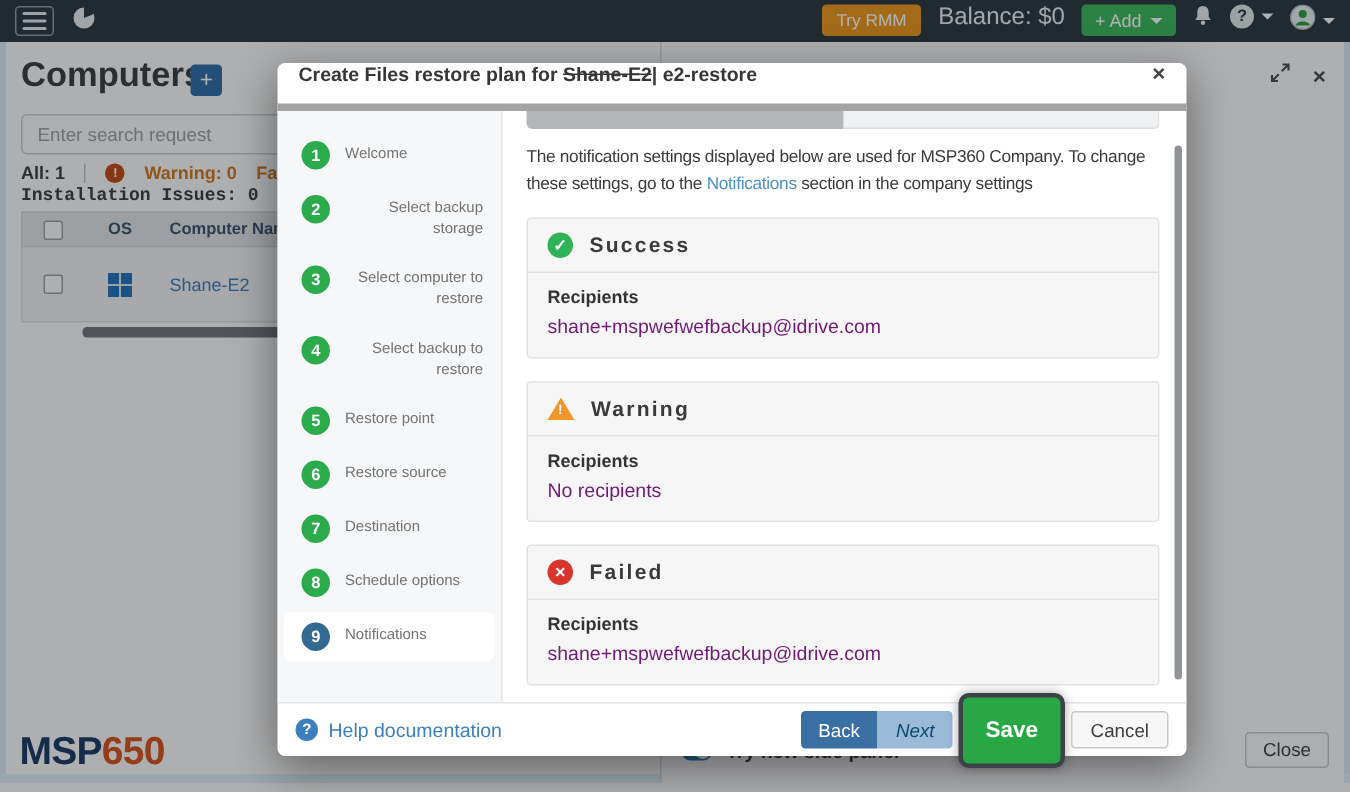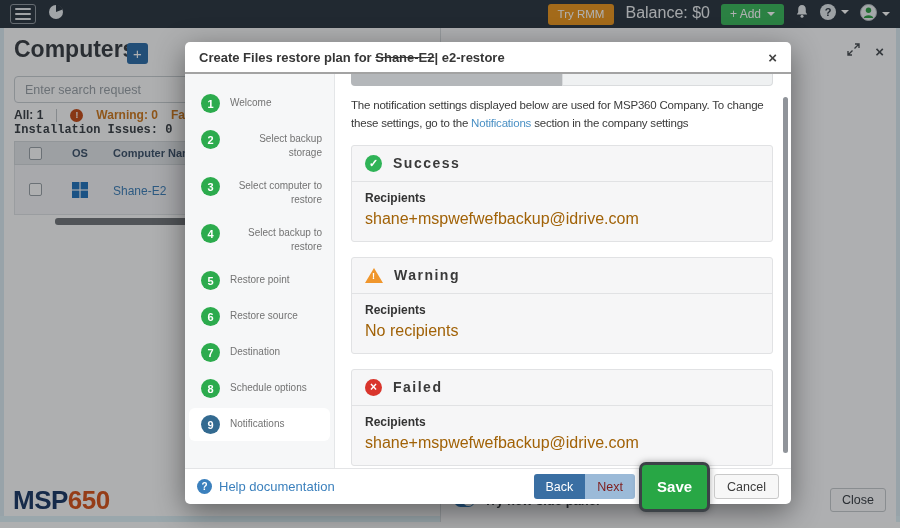--- a/index.html
+++ b/index.html
@@ -68,22 +68,22 @@
     background:#fff; color:#3178b5; font-size:7px; font-weight:bold; display:flex; align-items:center; justify-content:center; }
   .sp-toggle-label { margin-left:9px; font-size:13px; font-weight:bold; color:#3a3f44; }
   .btn-close-panel { margin-left:auto; height:24px; padding:0 11px; background:#fbfbfc;
     border:1px solid #c6cacd; border-radius:3px; font-size:12.5px; color:#3b4046;
     display:flex; align-items:center; }
   
   .overlay { position:absolute; inset:0; background:rgba(8,12,16,0.32); z-index:5; }
   
   .modal { position:absolute; left:185px; top:42px; width:606px; height:462px; background:#fff;
     border-radius:5px; box-shadow:0 8px 30px rgba(0,0,0,0.45); z-index:10; }
-  .m-header { position:absolute; left:0; right:0; top:0; height:32px; display:flex; align-items:center;
-    padding:0 14px; border-bottom:2px solid #a3a3a3; }
+  .m-header { position:absolute; left:0; right:0; top:0; height:32px; display:flex; align-items:flex-start;
+    padding:0 14px; border-bottom:5px solid #a3a3a3; }
   .m-title { font-size:13px; font-weight:bold; color:#363636; }
   .m-title .struck { text-decoration:line-through; }
   .m-close { margin-left:auto; font-size:15px; font-weight:bold; color:#444; line-height:1; cursor:pointer; }
   .m-body { position:absolute; left:0; right:0; top:32px; bottom:36px; display:flex; overflow:hidden; }
   .steps { width:150px; background:#f6f7f8; border-right:1px solid #e4e6e8; padding-top:13px; flex-shrink:0; }
   .step { display:flex; gap:10px; padding:7px 8px 7px 12px; margin:0 4px 3px 4px; align-items:flex-start; cursor:pointer; }
   .step.active { background:#fff; border-radius:6px; }
   .step .num { width:19px; height:19px; border-radius:50%; background:#2cab4d; color:#fff;
     font-size:11px; font-weight:bold; display:flex; align-items:center; justify-content:center; flex-shrink:0; }
   .step.active .num { background:#336a90; }
@@ -92,41 +92,41 @@
   .seg-clipped { height:12px; display:flex; margin-bottom:11px; }
   .seg-l { width:50%; background:#b4b7ba; border-radius:0 0 0 4px; }
   .seg-r { width:50%; background:#eff1f2; border:1px solid #dadcde; border-top:none; border-radius:0 0 4px 0; }
   .intro { font-size:11.5px; letter-spacing:-0.2px; line-height:1.55; color:#3a3a3a; margin-bottom:12px; }
   .intro a { color:#4a90c4; text-decoration:none; }
   .notif-card { background:#f6f6f7; border:1px solid #e1e2e4; border-radius:3px; margin-bottom:15px; }
   .card-head { display:flex; align-items:center; gap:11px; padding:9px 13px; border-bottom:1px solid #e1e2e4; }
   .card-title { font-size:14px; font-weight:bold; letter-spacing:1.5px; color:#3a3a3a; }
   .card-body { padding:9px 13px 13px; }
   .recips-label { font-weight:bold; font-size:12px; color:#333; margin-bottom:5px; }
-  .recips-value { font-size:16px; color:#a16207; }
+  .recips-value { font-size:13px; color:#701a75; }
   .ic-success { width:17px; height:17px; border-radius:50%; background:#2fb357; color:#fff;
     font-size:11px; font-weight:bold; display:flex; align-items:center; justify-content:center; }
   .ic-failed { width:17px; height:17px; border-radius:50%; background:#d9352c; color:#fff;
     font-size:12px; font-weight:bold; display:flex; align-items:center; justify-content:center; }
   .ic-warning { position:relative; width:0; height:0; border-left:9px solid transparent;
     border-right:9px solid transparent; border-bottom:15px solid #f0962c; margin:1px 0; }
   .ic-warning i { position:absolute; left:-2px; top:3px; font-style:normal; color:#fff;
     font-size:9px; font-weight:bold; }
   .mscroll { position:absolute; right:3px; top:55px; width:5px; height:356px; background:#90949a; border-radius:3px; z-index:11; }
   .m-footer { position:absolute; left:0; right:0; bottom:0; height:36px; border-top:1px solid #e3e4e6;
     display:flex; align-items:center; padding:0 12px; }
   .help-link { color:#3b80bd; font-size:13px; display:flex; gap:7px; align-items:center; cursor:pointer; }
   .help-q { width:15px; height:15px; border-radius:50%; background:#3b80bd; color:#fff; font-size:10px;
     font-weight:bold; display:flex; align-items:center; justify-content:center; }
   .f-btns { margin-left:auto; display:flex; align-items:center; gap:7px; }
   .btn-group { display:flex; }
   .btn { height:25px; padding:0 12px; border-radius:3px; font-size:12.5px; display:flex;
     align-items:center; border:none; font-family:"Liberation Sans", sans-serif; cursor:pointer; }
   .btn-back { background:#3a6fa3; color:#fff; border-radius:3px 0 0 3px; }
-  .btn-next { background:#9bbad8; color:#7f1d1d; border-radius:0 3px 3px 0; }
+  .btn-next { background:#9bbad8; color:#0c4a6e; border-radius:0 3px 3px 0;font-style:italic; }
   .btn-save { background:#28a745; color:#fff; height:44px; padding:0 15px; font-size:15px; font-weight:bold;
     border-radius:4px; box-shadow:0 0 0 3px #3c4247, 0 0 7px 3px rgba(0,0,0,0.35); }
   .btn-cancel { background:#f7f7f7; border:1px solid #c9c9c9; color:#3c3c3c; }
 </style>
 </head>
 <body>
 
 <div class="screen">
 
   <div class="page">

